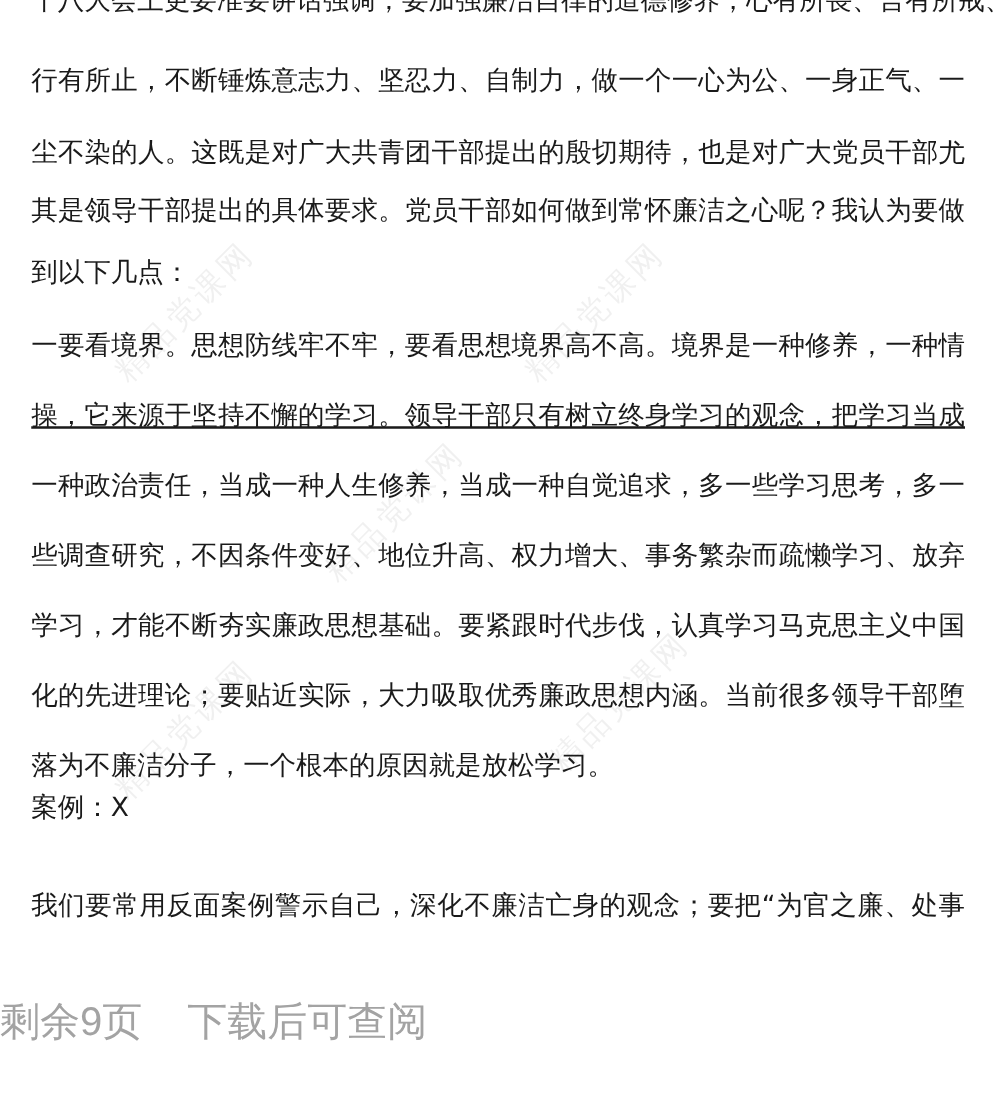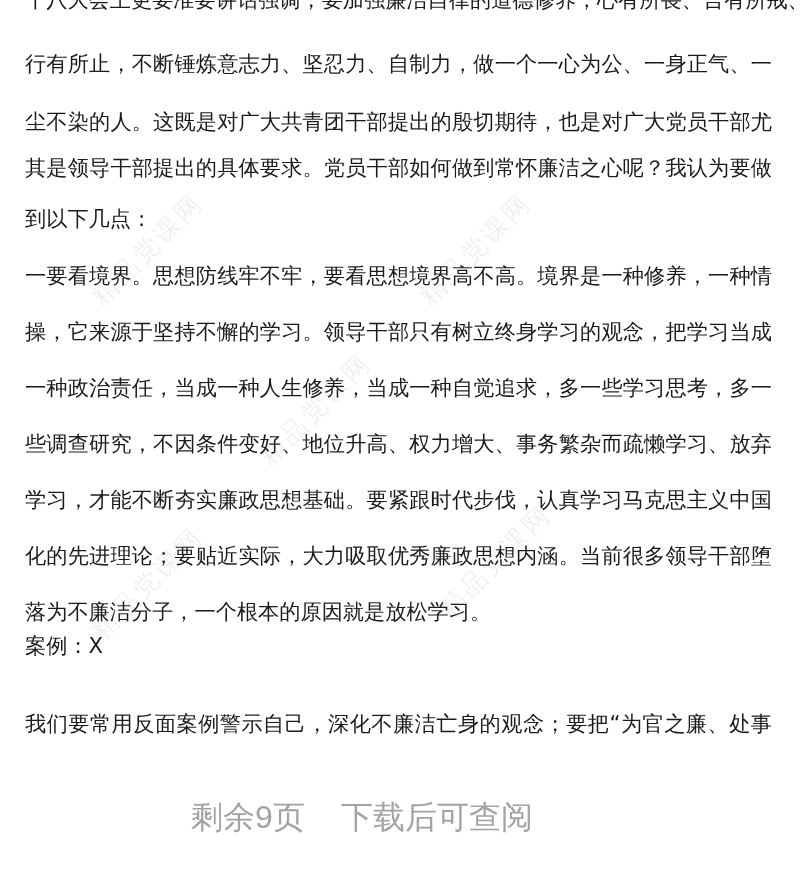--- a/index.html
+++ b/index.html
@@ -44,21 +44,20 @@
     transform-origin: center center;
     white-space: nowrap;
     letter-spacing: 3px;
     pointer-events: none;
   }
   .footer {
     position: absolute;
     left: 0;
     top: 796px;
     width: 724px;
-    text-align: center;
     font-size: 32px;
     color: #a3a3a3;
     font-family: "Liberation Sans", "DejaVu Sans", sans-serif;
   }
   .footer span {
     display: inline-block;
   }
   .footer .gap {
     width: 36px;
   }
@@ -66,21 +65,21 @@
 </head>
 <body>
 
 <div class="doc">
   <div class="line" id="l0" style="top: -14px;">十八大会上更要准要讲话强调，要加强廉洁自律的道德修养，心有所畏、言有所戒、</div>
   <div class="line" id="l1" style="top: 50px;">行有所止，不断锤炼意志力、坚忍力、自制力，做一个一心为公、一身正气、一</div>
   <div class="line" id="l2" style="top: 108px;">尘不染的人。这既是对广大共青团干部提出的殷切期待，也是对广大党员干部尤</div>
   <div class="line" id="l3" style="top: 154px;">其是领导干部提出的具体要求。党员干部如何做到常怀廉洁之心呢？我认为要做</div>
   <div class="line last" id="l4" style="top: 206px; font-family: Liberation Mono, monospace;">到以下几点：</div>
   <div class="line" id="l5" style="top: 262px;">一要看境界。思想防线牢不牢，要看思想境界高不高。境界是一种修养，一种情</div>
-  <div class="line" id="l6" style="top: 318px;">操，它来源于坚持不懈的学习。领导干部只有树立终身学习的观念，把学习当成</div>
+  <div class="line" id="l6" style="top: 318px; text-decoration: underline;">操，它来源于坚持不懈的学习。领导干部只有树立终身学习的观念，把学习当成</div>
   <div class="line" id="l7" style="top: 374px;">一种政治责任，当成一种人生修养，当成一种自觉追求，多一些学习思考，多一</div>
   <div class="line" id="l8" style="top: 430px;">些调查研究，不因条件变好、地位升高、权力增大、事务繁杂而疏懒学习、放弃</div>
   <div class="line" id="l9" style="top: 486px;">学习，才能不断夯实廉政思想基础。要紧跟时代步伐，认真学习马克思主义中国</div>
   <div class="line" id="l10" style="top: 542px;">化的先进理论；要贴近实际，大力吸取优秀廉政思想内涵。当前很多领导干部堕</div>
   <div class="line last" id="l11" style="top: 598px;">落为不廉洁分子，一个根本的原因就是放松学习。</div>
   <div class="line last" id="l12" style="top: 632px;">案例：X</div>
   <div class="line" id="l13" style="top: 710px;">我们要常用反面案例警示自己，深化不廉洁亡身的观念；要把“为官之廉、处事</div>
 </div>
 
 <div id="watermarks">

